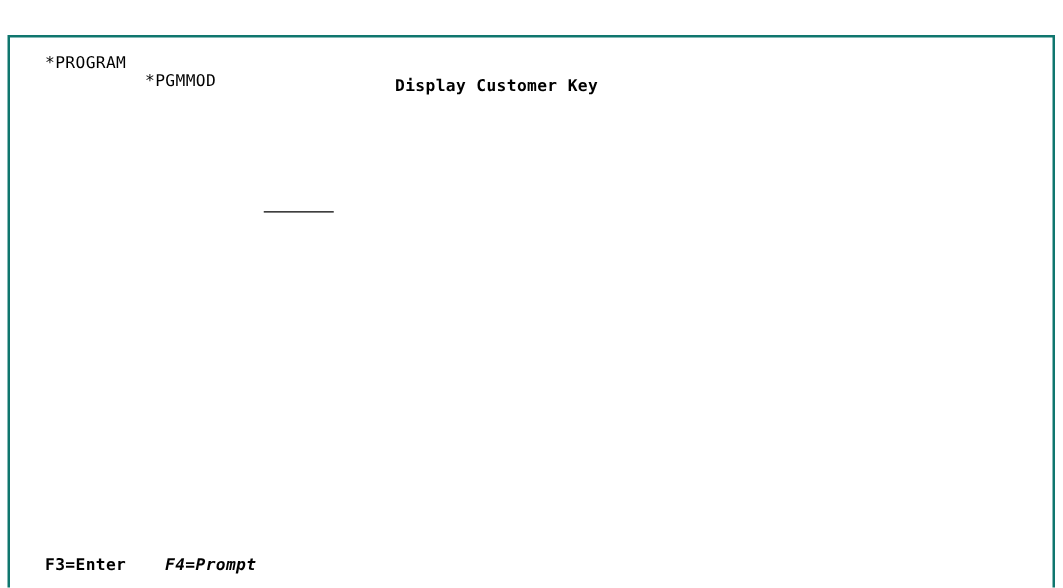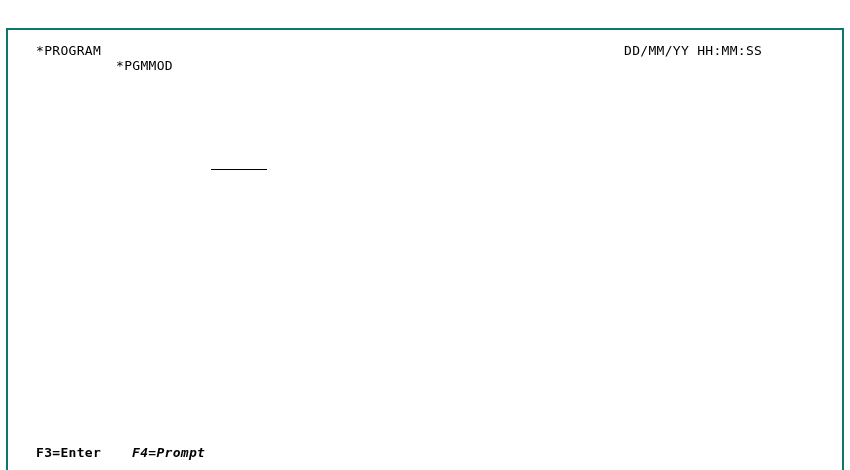--- a/index.html
+++ b/index.html
@@ -19,20 +19,20 @@
     border-bottom: 1px solid #000; background: transparent; padding: 0; outline: none;
     font-family: "DejaVu Sans Mono", monospace; font-size: 13px;
   }
 </style>
 </head>
 <body>
 
 <div class="screen">
   <span class="t" style="left:28px; top:13px;">*PROGRAM</span>
   <span class="t" style="left:108px; top:28px;">*PGMMOD</span>
-  <span class="t" style="left:616px; top:13px;">DD/MM/YY HH:MM:SS</span>
+  <span class="t b" style="left:308px; top:32px;">Display Customer Key</span>
 
 
   <input class="field" style="left: 203px; top: 125px;" type="text" maxlength="6" value="">
 
   <span class="t b" style="left:28px; top:415px;">F3=Enter</span>
   <span class="t b" style="left:124px; top:415px;font-style:italic;">F4=Prompt</span>
 </div>
 
 </body></html>

